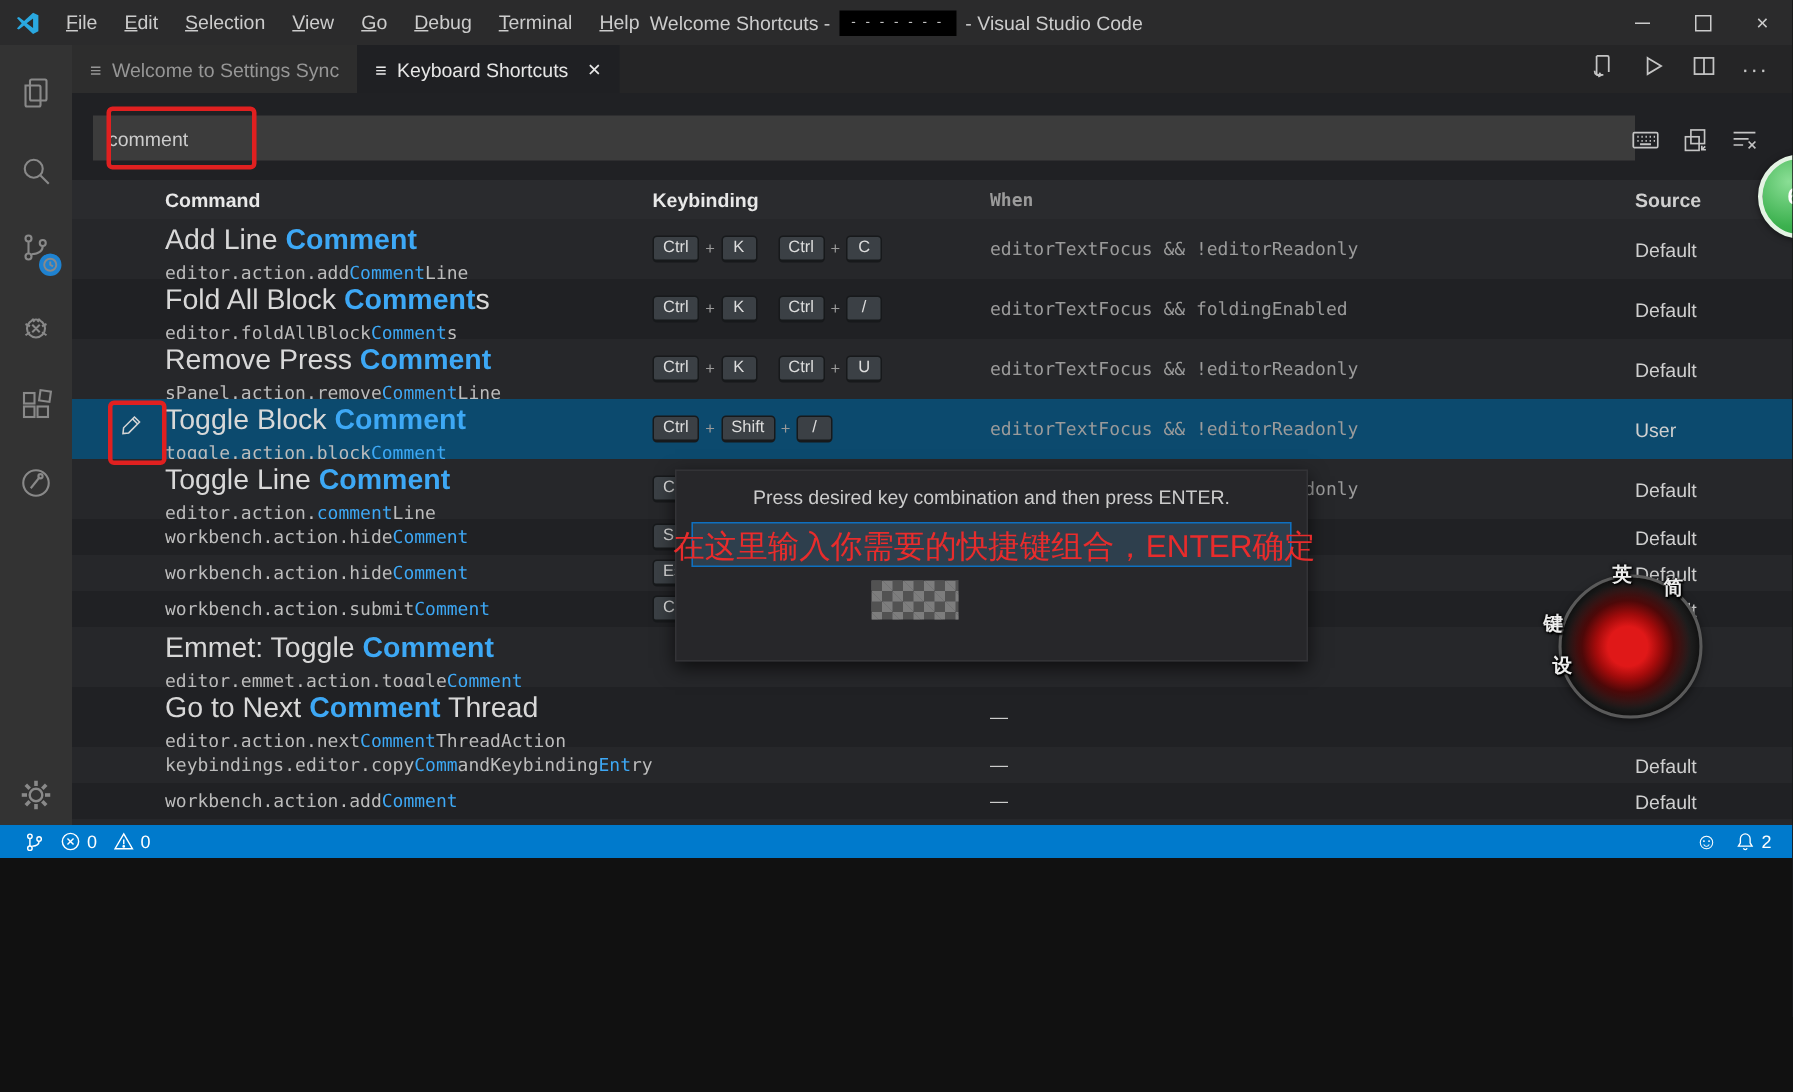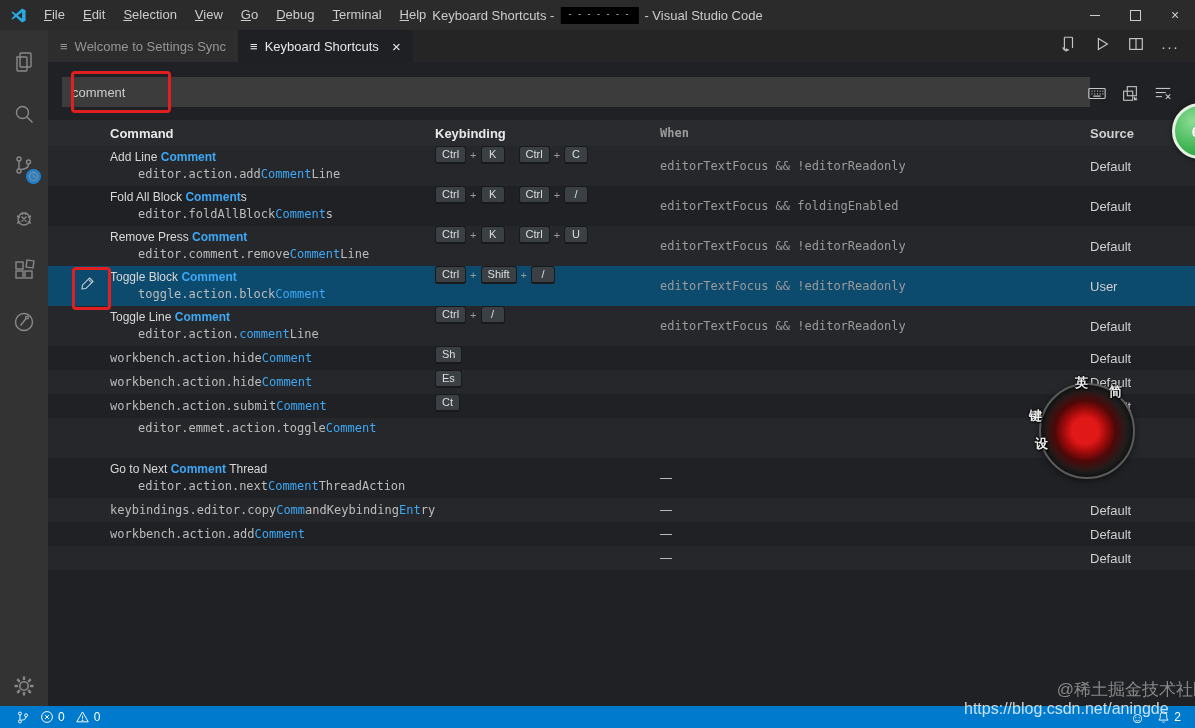--- a/index.html
+++ b/index.html
@@ -1,16 +1,16 @@
 <!DOCTYPE html>
 <html><head>
 <meta charset="utf-8">
 <style>
   html,body{margin:0;padding:0;background:#111;}
-  .root{position:relative;width:1195px;height:728px;overflow:hidden;background:#202124;
+  .root{position:relative;width:1195px;height:572px;overflow:hidden;background:#202124;
         font-family:"Liberation Sans",sans-serif;-webkit-font-smoothing:antialiased;}
   
   .titlebar{position:absolute;left:0;top:0;right:0;height:30px;background:#2b2b2c;
             display:flex;align-items:center;color:#cccccc;font-size:13px;z-index:20;}
   .logo{margin:0 8px 0 10px;display:flex;align-items:center;}
   .menu{padding:0 9px;height:30px;line-height:30px;cursor:default;}
   .menu u{text-decoration:underline;}
   .wtitle{position:absolute;left:50%;transform:translateX(-50%);display:flex;align-items:center;gap:6px;white-space:nowrap;}
   .redact{display:inline-block;background:#000;color:#cfcfcf;height:17px;line-height:15px;
           padding:0 8px;font-size:9px;letter-spacing:2px;}
@@ -47,27 +47,27 @@
   .table{position:absolute;left:0;right:0;top:90px;}
   .thead{position:relative;height:26px;background:#2a2b2e;color:#e8e8e8;font-weight:bold;font-size:13px;}
   .thead>div{position:absolute;top:0;bottom:0;display:flex;align-items:center;}
   .row{position:relative;}
   .row.two{height:40px;}
   .row.one{height:24px;}
   .row.lit{background:#26272a;}
   .row.dark{background:#202124;}
   .row.sel{background:#0c4a6e;}
   .c-cmd{position:absolute;left:62px;top:0;bottom:0;width:322px;}
-  .c-cmd .t{padding-top:4px;font-size:12px;color:#d8d8d8;white-space:nowrap;}
+  .c-cmd .t{padding-top:4px;font-size:19px;color:#d8d8d8;white-space:nowrap;}
   .c-cmd .t .hl{color:#3da8f5;font-weight:bold;}
   .mono{font-family:"DejaVu Sans Mono",monospace;font-size:12px;color:#bcbcbc;white-space:nowrap;}
   .mono .hl{color:#3da8f5;}
-  .two .sub{padding-top:3px;margin-left:28px;}
+  .two .sub{padding-top:3px;}
   .one .sub{line-height:24px;}
-  .c-key{position:absolute;left:387px;top:0;bottom:0;display:flex;align-items:flex-start;}
+  .c-key{position:absolute;left:387px;top:0;bottom:0;display:flex;align-items:center;}
   .chord{display:flex;align-items:center;}
   .chord+.chord{margin-left:14px;}
   .key{display:inline-block;min-width:10px;text-align:center;padding:1px 6px 2px;background:#3b4045;
        border:1px solid #17191b;border-bottom-width:2px;border-radius:3px;font-size:11px;color:#dddddd;}
   .plus{color:#9a9a9a;margin:0 4px;font-size:11px;}
   .c-when{position:absolute;left:612px;top:0;bottom:0;display:flex;align-items:center;
           font-family:"DejaVu Sans Mono",monospace;font-size:12px;color:#9b9b9b;white-space:nowrap;}
   .c-src{position:absolute;left:1042px;top:0;bottom:0;display:flex;align-items:center;font-size:13px;color:#cfcfcf;}
   .annot-edit{left:24px;top:1px;width:33px;height:37px;}
   .editpen{position:absolute;left:31px;top:9px;}
@@ -123,21 +123,21 @@
         <span class="menu"><u>F</u>ile</span>
         <span class="menu"><u>E</u>dit</span>
         <span class="menu"><u>S</u>election</span>
         <span class="menu"><u>V</u>iew</span>
         <span class="menu"><u>G</u>o</span>
         <span class="menu"><u>D</u>ebug</span>
         <span class="menu"><u>T</u>erminal</span>
         <span class="menu"><u>H</u>elp</span>
       </div>
     <div class="wtitle">
-      <span>Keyboard Shortcuts -</span>
+      <span>Welcome Shortcuts -</span>
       <span class="redact">- - - - - - -</span>
       <span>- Visual Studio Code</span>
     </div>
     <div class="winctl">
       <span class="wbtn">
           <span class="minbar"></span>
         </span>
       <span class="wbtn">
           <span class="maxbox"></span>
         </span>
@@ -319,21 +319,21 @@
                 <span class="plus">+</span>
                 <span class="key">/</span>
               </span>
             </div>
             <div class="c-when">editorTextFocus &amp;&amp; foldingEnabled</div>
             <div class="c-src">Default</div>
           </div>
           <div class="row two lit">
             <div class="c-cmd">
               <div class="t"><span>Remove Press </span><span class="hl">Comment</span></div>
-              <div class="sub mono"><span>editor.comment.remove</span><span class="hl">Comment</span><span>Line</span></div>
+              <div class="sub mono"><span>sPanel.action.remove</span><span class="hl">Comment</span><span>Line</span></div>
             </div>
             <div class="c-key">
               <span class="chord">
                 <span class="key">Ctrl</span>
                 <span class="plus">+</span>
                 <span class="key">K</span>
               </span>
               <span class="chord">
                 <span class="key">Ctrl</span>
                 <span class="plus">+</span>
@@ -405,20 +405,21 @@
               <div class="sub mono"><span>workbench.action.submit</span><span class="hl">Comment</span></div>
             </div>
             <div class="c-key">
               <span class="key">Ct</span>
             </div>
             <div class="c-when"></div>
             <div class="c-src">Default</div>
           </div>
           <div class="row two lit">
             <div class="c-cmd">
+              <div class="t"><span>Emmet: Toggle </span><span class="hl">Comment</span></div>
               <div class="sub mono"><span>editor.emmet.action.toggle</span><span class="hl">Comment</span></div>
             </div>
             <div class="c-key"></div>
             <div class="c-when"></div>
             <div class="c-src"></div>
           </div>
           <div class="row two dark">
             <div class="c-cmd">
               <div class="t"><span>Go to Next </span><span class="hl">Comment</span><span> Thread</span></div>
               <div class="sub mono"><span>editor.action.next</span><span class="hl">Comment</span><span>ThreadAction</span></div>
@@ -444,20 +445,26 @@
             <div class="c-src">Default</div>
           </div>
           <div class="row one lit">
             <div class="c-key"></div>
             <div class="c-when" style="font-family: &quot;Liberation Sans&quot;, sans-serif; color: rgb(204, 204, 204);">—</div>
             <div class="c-src">Default</div>
           </div>
         </div>
     </div>
 
+    <div class="dialog">
+      <div class="msg">Press desired key combination and then press ENTER.</div>
+      <div class="kinput"></div>
+      <div class="cn">在这里输入你需要的快捷键组合，ENTER确定</div>
+      <div class="mosaic"></div>
+    </div>
 
     <div class="rose">
       <div class="disc"></div>
       <span class="ch" style="left:42px;top:-3px">英</span>
       <span class="ch" style="left:76px;top:6px">简</span>
       <span class="ch" style="left:-4px;top:30px">键</span>
       <span class="ch" style="left:2px;top:58px">设</span>
     </div>
 
     <div class="badge60">60</div>

